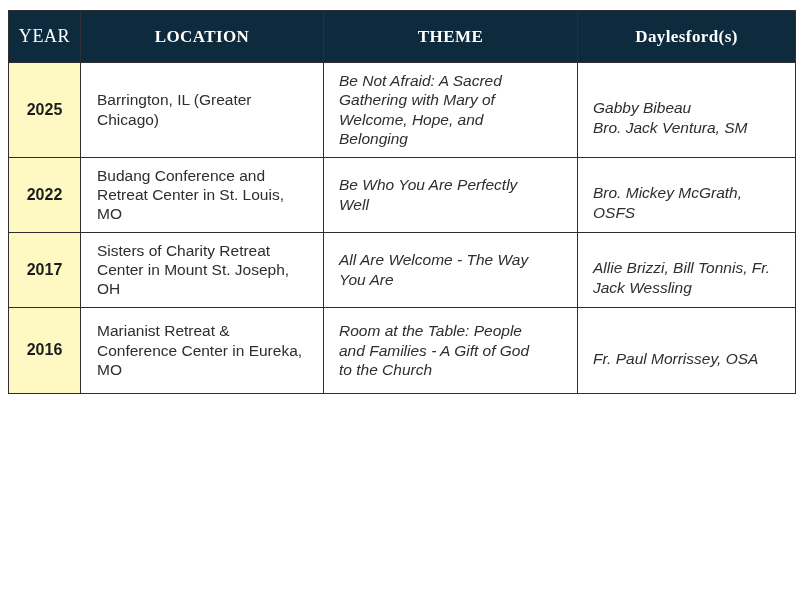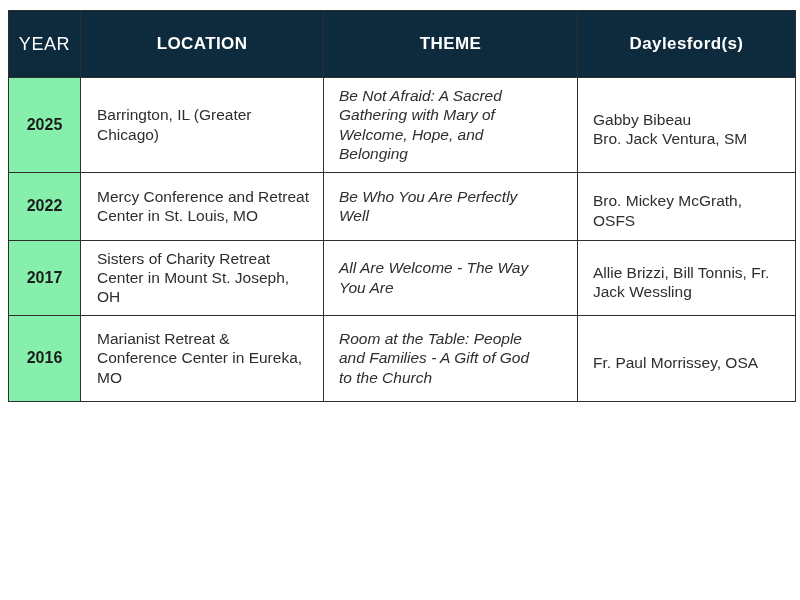--- a/index.html
+++ b/index.html
@@ -24,52 +24,54 @@
   .retreat-table td {
     border: 1px solid #2e2e2e;
     vertical-align: middle;
     box-sizing: border-box;
   }
   .retreat-table thead th {
     background: #0e2b3d;
     color: #ffffff;
     font-size: 17px;
     font-weight: bold;
-    height: 67px;
+    height: 52px;
     text-align: center;
     letter-spacing: 0.4px;
+    font-family: Liberation Serif, serif;
   }
   .retreat-table thead th.year-head {
     font-weight: normal;
     font-size: 18px;
     letter-spacing: 0.6px;
   }
   .retreat-table td {
     font-size: 15.5px;
     color: #2e2e2e;
     line-height: 1.25;
   }
   td.year-cell {
-    background: #86efac;
+    background: #fef9c3;
     text-align: center;
     font-weight: bold;
     font-size: 16px;
     color: #1c1c1c;
   }
   td.location-cell {
     padding: 8px 14px 8px 16px;
     margin-top: 40px;
   }
   td.theme-cell {
     font-style: italic;
     padding: 8px 32px 8px 15px;
   }
   td.facilitator-cell {
-    padding: 17px 12px 8px 15px;
+    padding: 24px 12px 8px 15px;
     white-space: pre-line;
+    font-style: italic;
   }
   tr.row-h1 { height: 87px; }
   tr.row-h2 { height: 68px; }
   tr.row-h3 { height: 86px; }
 </style>
 </head>
 <body>
 
 <div class="table-wrap">
   <table class="retreat-table">
@@ -90,21 +92,21 @@
     <tbody>
       <tr class="row-h1">
         <td class="year-cell">2025</td>
         <td class="location-cell">Barrington, IL (Greater Chicago)</td>
         <td class="theme-cell">Be Not Afraid: A Sacred Gathering with Mary of Welcome, Hope, and Belonging</td>
         <td class="facilitator-cell">Gabby Bibeau
 Bro. Jack Ventura, SM</td>
       </tr>
       <tr class="row-h2">
         <td class="year-cell">2022</td>
-        <td class="location-cell">Mercy Conference and Retreat Center in St. Louis, MO</td>
+        <td class="location-cell">Budang Conference and Retreat Center in St. Louis, MO</td>
         <td class="theme-cell">Be Who You Are Perfectly Well</td>
         <td class="facilitator-cell">Bro. Mickey McGrath, OSFS</td>
       </tr>
       <tr class="row-h2">
         <td class="year-cell">2017</td>
         <td class="location-cell">Sisters of Charity Retreat Center in Mount St. Joseph, OH</td>
         <td class="theme-cell">All Are Welcome - The Way You Are</td>
         <td class="facilitator-cell">Allie Brizzi, Bill Tonnis, Fr. Jack Wessling</td>
       </tr>
       <tr class="row-h3">

